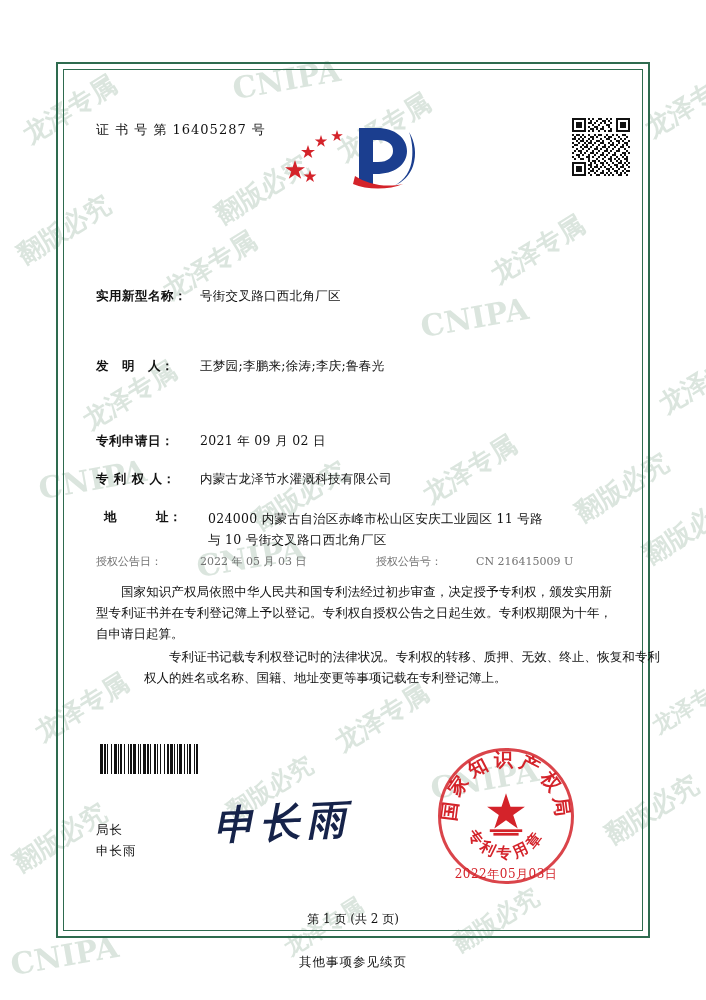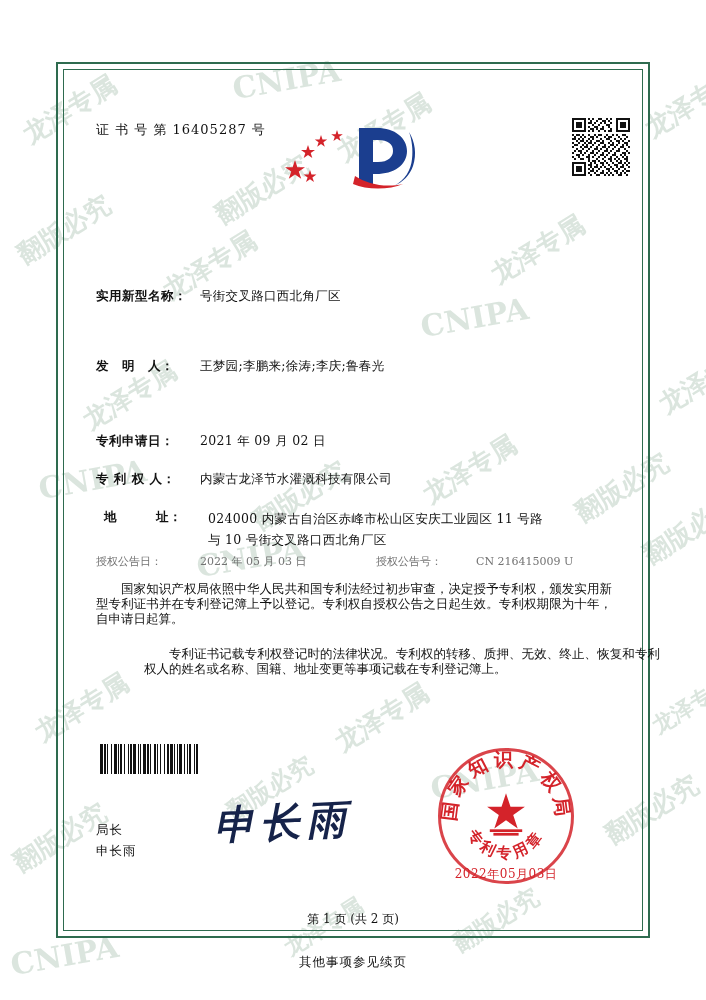--- a/index.html
+++ b/index.html
@@ -140,21 +140,21 @@
   .pub-row .left-val { display:inline-block; width: 176px; }
   .pub-row .right-lbl { display:inline-block; width: 100px; }
   .pub-row .right-val { display:inline-block; }
 
   
   .para {
     position: absolute;
     left: 96px;
     width: 516px;
     font-size: 12.5px;
-    line-height: 15px;
+    line-height: 21px;
     text-align: justify;
     text-indent: 25px;
     color: #111;
   }
   #para1 { top: 581px; }
   #para2 { top: 646px; margin-left: 48px; }
 
   
   #barcode {
     position: absolute;

